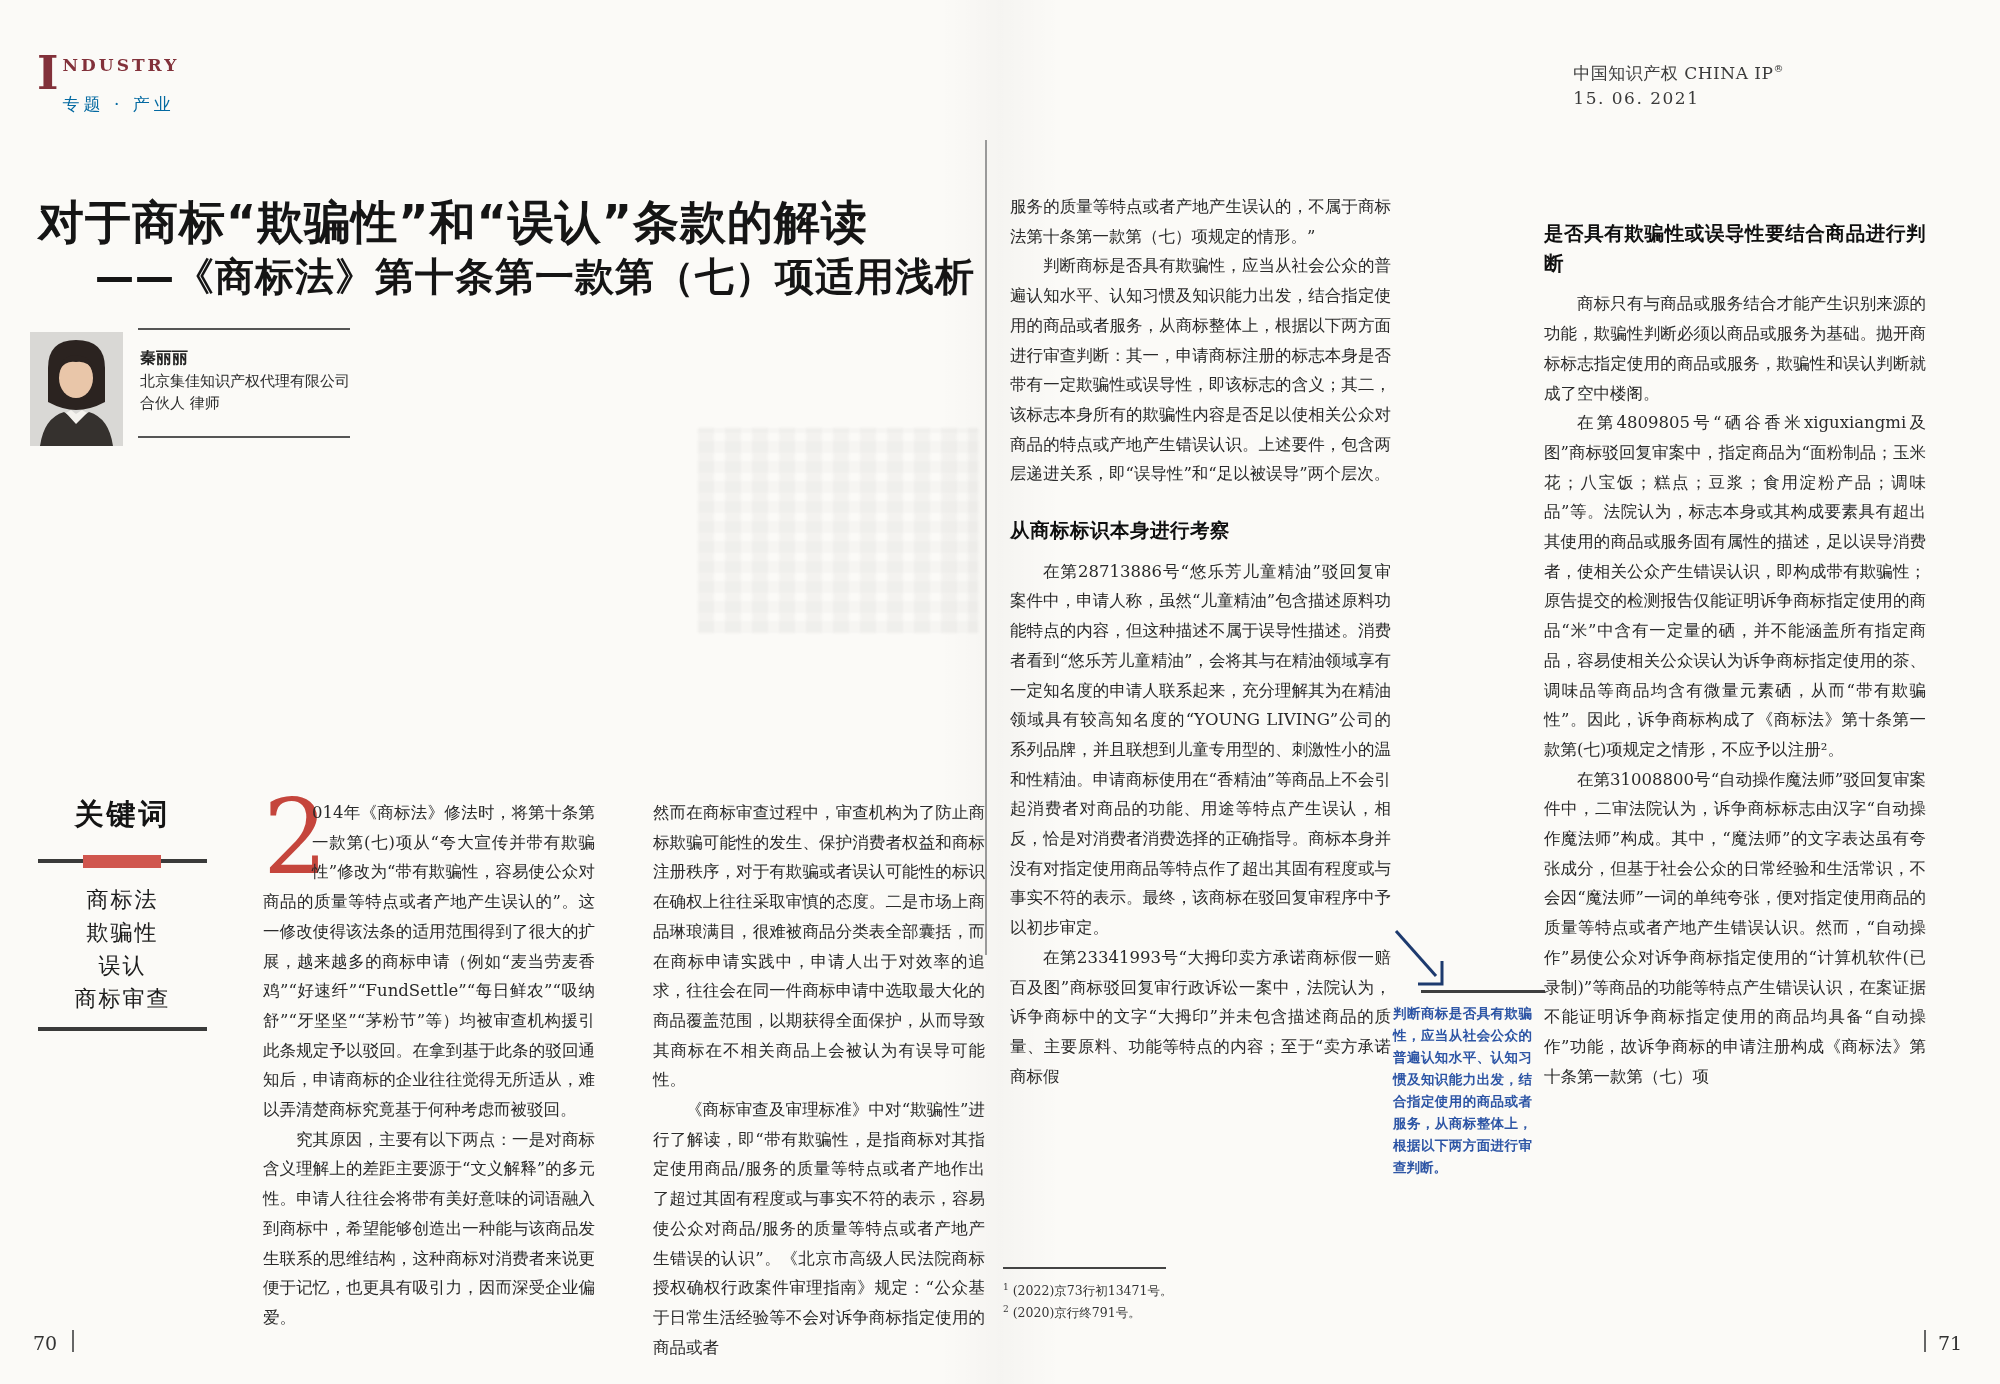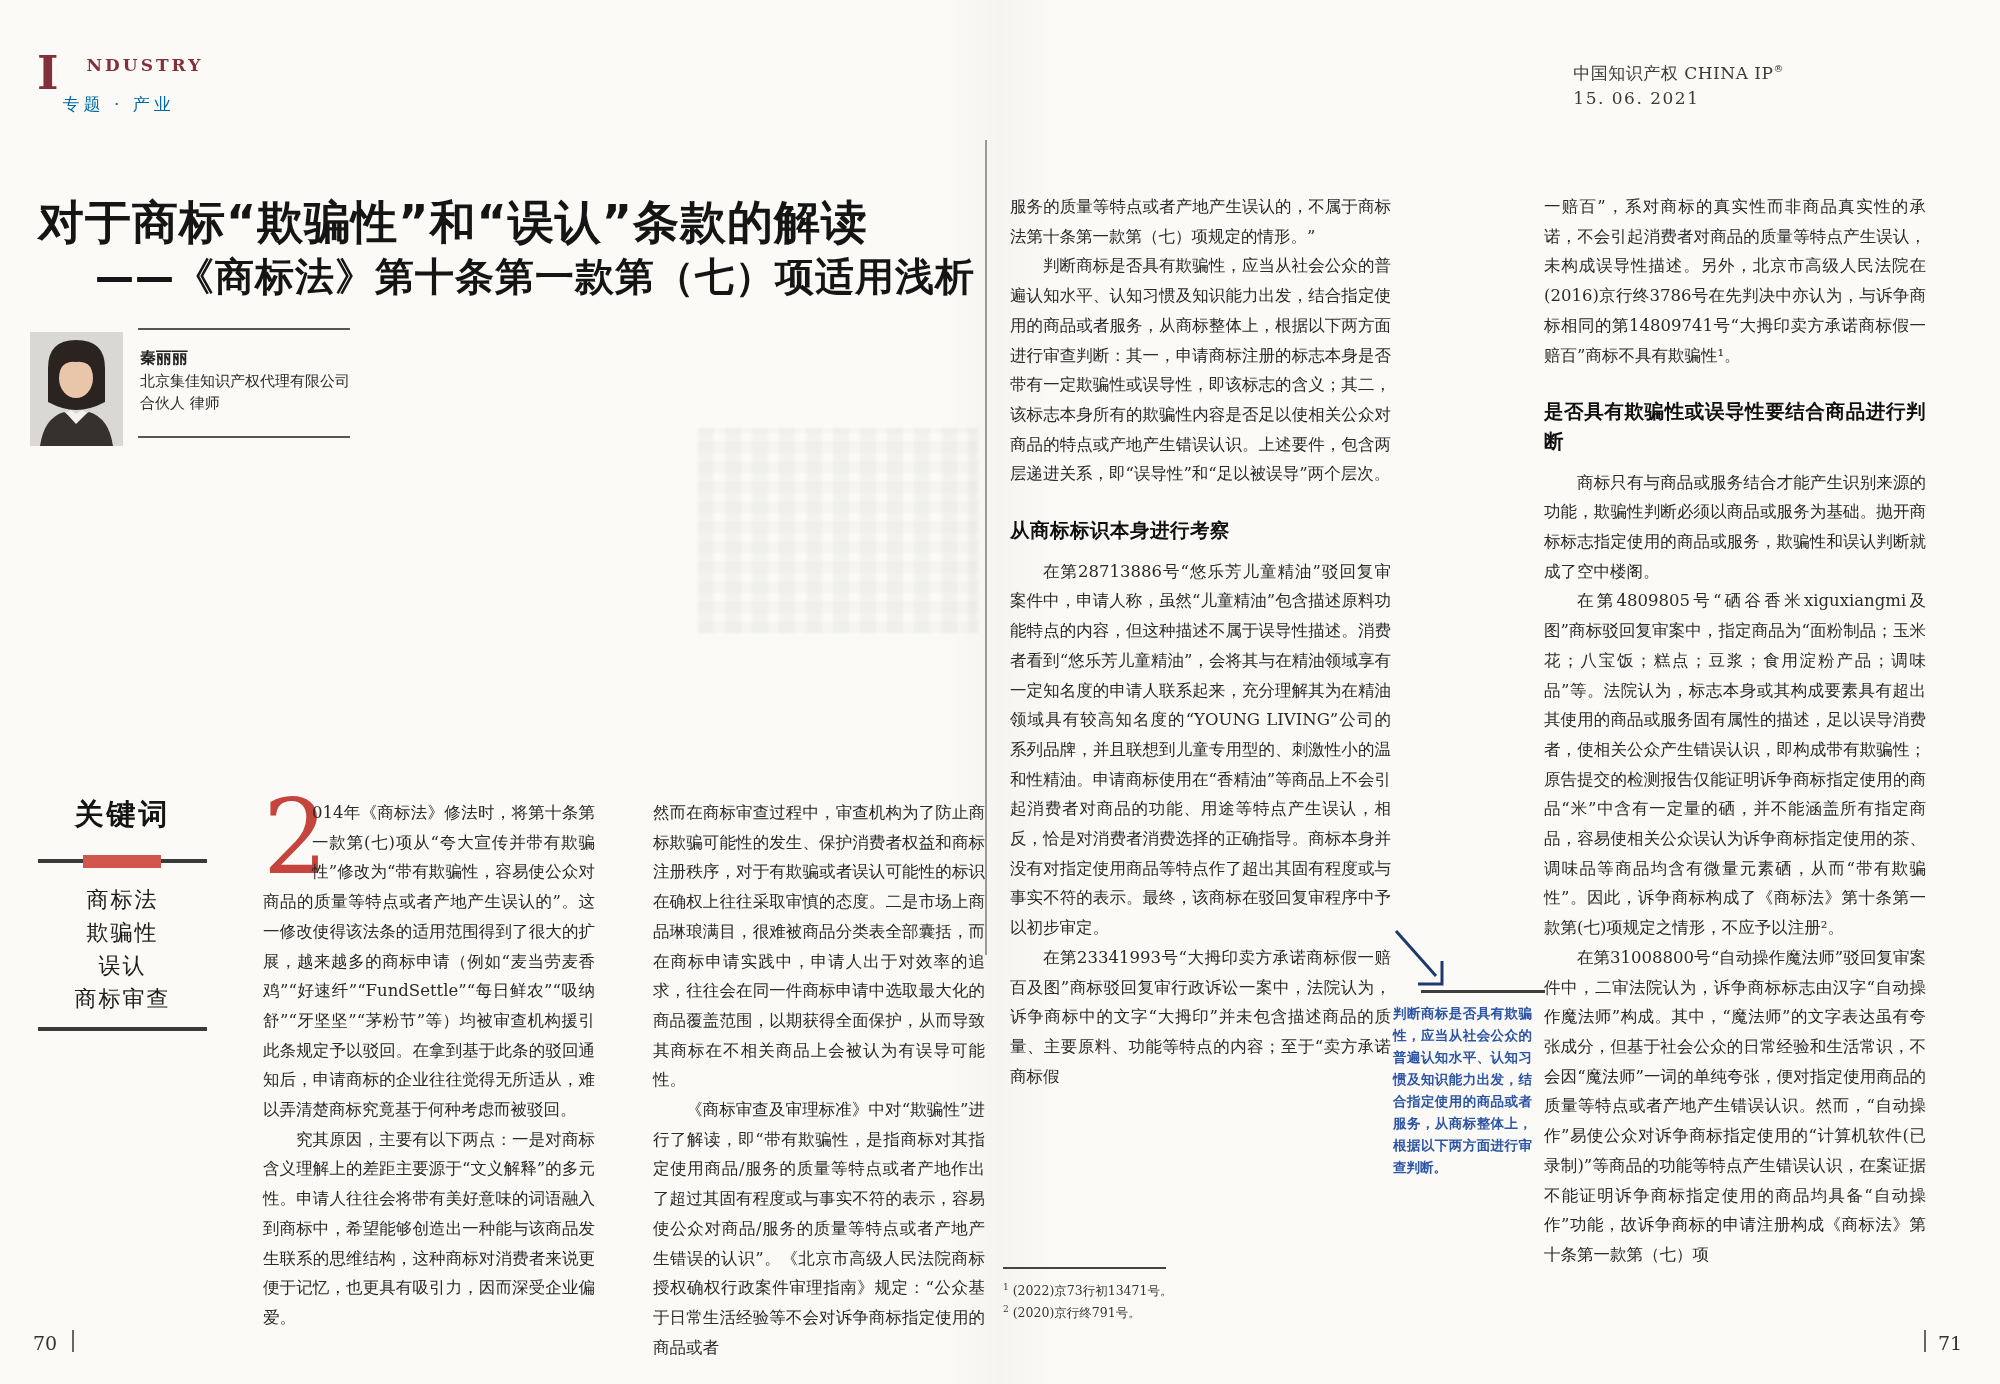--- a/index.html
+++ b/index.html
@@ -11,21 +11,21 @@
   }
   .abs{position:absolute;}
 
   
   .brand-i{
     font-family:"DejaVu Serif",serif;font-size:46px;line-height:36px;
     color:#82313a;font-weight:600;
   }
   .brand-rest{
     font-family:"DejaVu Serif",serif;font-size:17px;letter-spacing:3px;
-    color:#82313a;font-weight:600;margin-left:24px;
+    color:#82313a;font-weight:600;
   }
   .brand-sub{
     font-size:17px;letter-spacing:4px;color:#0369a1;margin-top:18px;
   }
   .mag-name{font-size:17px;color:#3a3a3a;text-align:right;letter-spacing:.5px;}
   .mag-name sup{font-size:10px;}
   .mag-date{font-size:17px;color:#3a3a3a;text-align:left;letter-spacing:1.5px;margin-top:3px;}
 
   
   .title1{
@@ -177,21 +177,20 @@
 
 <div class="abs fn-rule" style="left:1003px;top:1267px;width:163px;"></div>
 <div class="abs footnote" style="left:1003px;top:1277px;">
   <sup>1</sup><span>(2022)京73行初13471号。</span>
 </div>
 <div class="abs footnote" style="left:1003px;top:1299px;">
   <sup>2</sup><span>(2020)京行终791号。</span>
 </div>
 
 <div class="abs bodycol" style="left:1544px;top:192px;width:382px;">
-  <p class="noindent">一赔百”，系对商标的真实性而非商品真实性的承诺，不会引起消费者对商品的质量等特点产生误认，未构成误导性描述。另外，北京市高级人民法院在(2016)京行终3786号在先判决中亦认为，与诉争商标相同的第14809741号“大拇印卖方承诺商标假一赔百”商标不具有欺骗性¹。</p>
   <div class="colhead">是否具有欺骗性或误导性要结合商品进行判断</div>
   <p>商标只有与商品或服务结合才能产生识别来源的功能，欺骗性判断必须以商品或服务为基础。抛开商标标志指定使用的商品或服务，欺骗性和误认判断就成了空中楼阁。</p>
   <p>在第4809805号“硒谷香米xiguxiangmi及图”商标驳回复审案中，指定商品为“面粉制品；玉米花；八宝饭；糕点；豆浆；食用淀粉产品；调味品”等。法院认为，标志本身或其构成要素具有超出其使用的商品或服务固有属性的描述，足以误导消费者，使相关公众产生错误认识，即构成带有欺骗性；原告提交的检测报告仅能证明诉争商标指定使用的商品“米”中含有一定量的硒，并不能涵盖所有指定商品，容易使相关公众误认为诉争商标指定使用的茶、调味品等商品均含有微量元素硒，从而“带有欺骗性”。因此，诉争商标构成了《商标法》第十条第一款第(七)项规定之情形，不应予以注册²。</p>
   <p>在第31008800号“自动操作魔法师”驳回复审案件中，二审法院认为，诉争商标标志由汉字“自动操作魔法师”构成。其中，“魔法师”的文字表达虽有夸张成分，但基于社会公众的日常经验和生活常识，不会因“魔法师”一词的单纯夸张，便对指定使用商品的质量等特点或者产地产生错误认识。然而，“自动操作”易使公众对诉争商标指定使用的“计算机软件(已录制)”等商品的功能等特点产生错误认识，在案证据不能证明诉争商标指定使用的商品均具备“自动操作”功能，故诉争商标的申请注册构成《商标法》第十条第一款第（七）项</p>
 </div>
 
 <div class="abs pagenum" style="left:33px;top:1332px;">70</div>
 <div class="abs pagenum-bar" style="left:72px;top:1330px;"></div>
 <div class="abs pagenum-bar" style="left:1924px;top:1330px;"></div>
 <div class="abs pagenum" style="left:1938px;top:1332px;">71</div>

